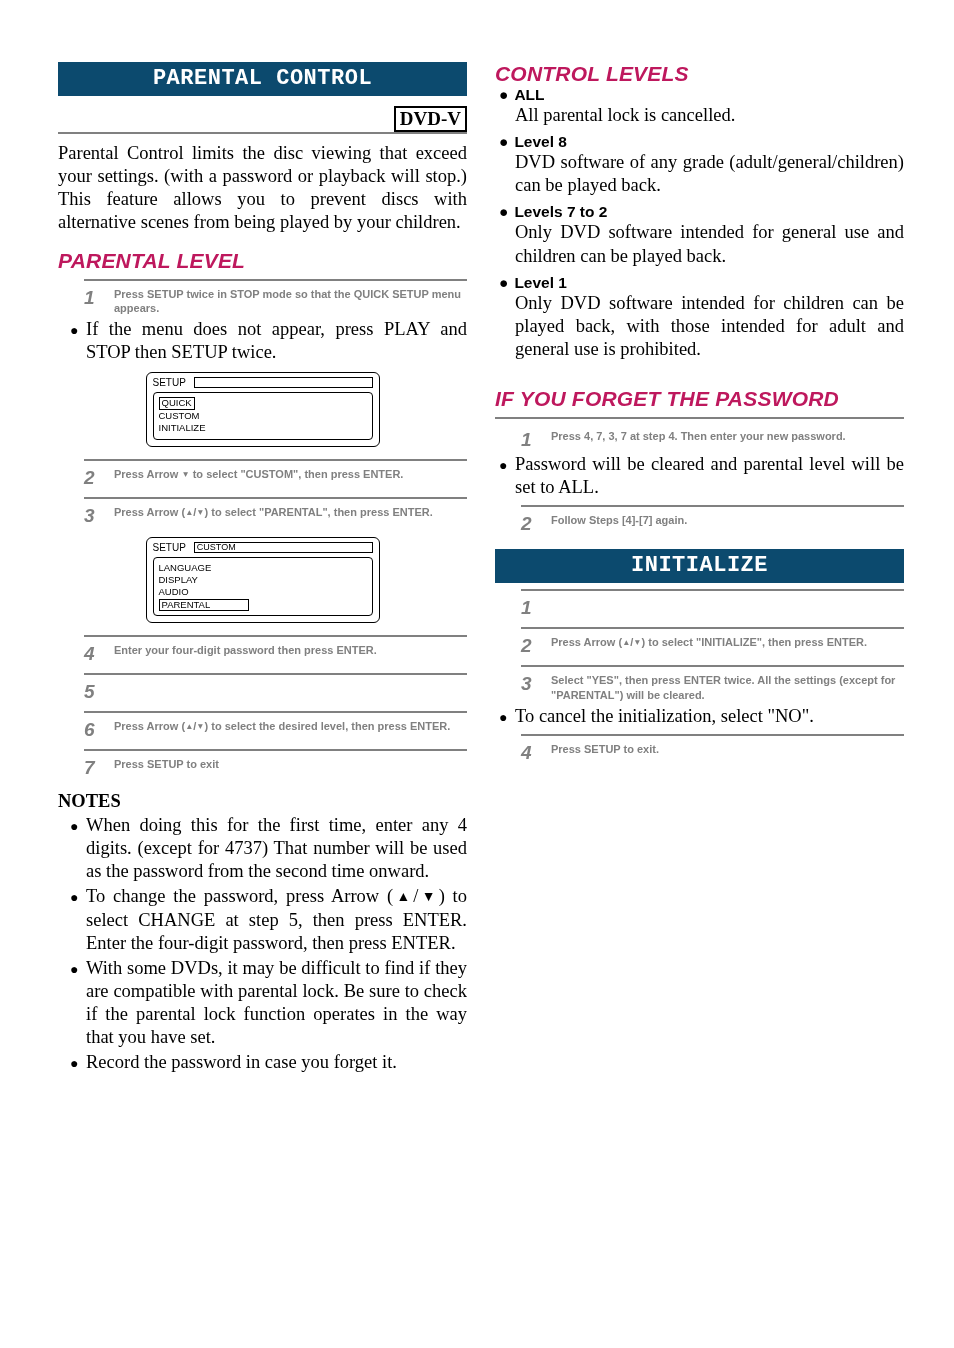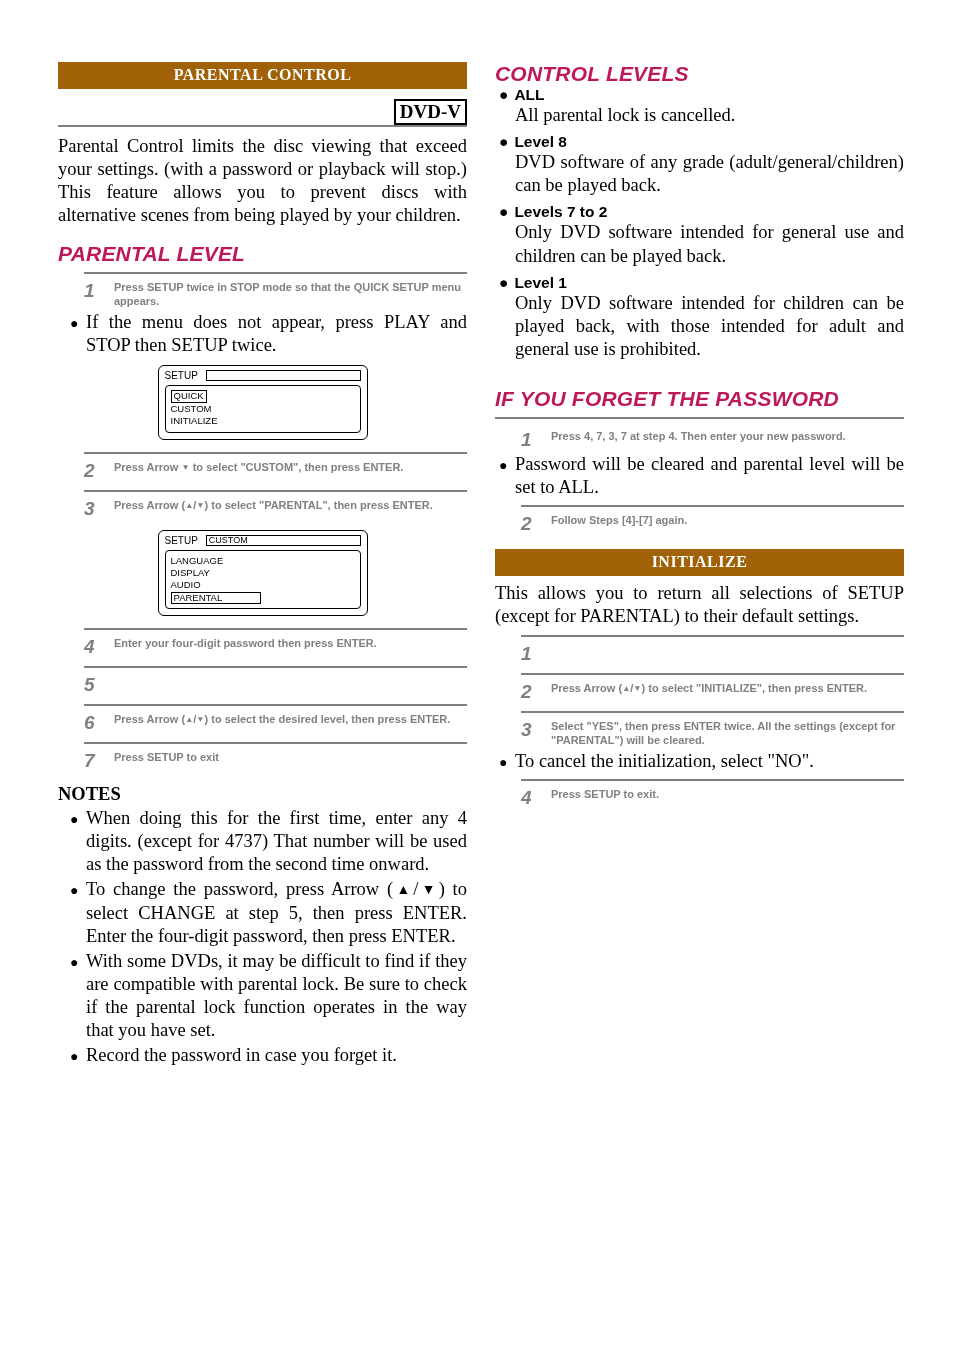--- a/index.html
+++ b/index.html
@@ -1,36 +1,36 @@
 <!DOCTYPE html>
 <html><head>
 <meta charset="utf-8">
 <style>
   * { box-sizing: border-box; margin: 0; padding: 0; }
   html, body { width: 954px; background: #fff; font-family: "Times New Roman", Times, serif; color: #000; }
   .page { padding: 62px 50px 30px 58px; }
   .cols { display: flex; gap: 28px; }
   .col { flex: 1; min-width: 0; }
-  .section-bar { background: #a16207; color: #fff; font-family: Liberation Serif, serif; font-size: 16px; font-weight: bold; text-align: center; padding: 4px 0 5px 0; letter-spacing: 0.5px; }
+  .section-bar { background: #0c4a6e; color: #fff; font-family: Liberation Mono, monospace; font-size: 22px; font-weight: bold; text-align: center; padding: 4px 0 5px 0; letter-spacing: 0.5px; }
   .dvd-box { display: inline-block; border: 2px solid #000; font-family: "Times New Roman", serif; font-weight: bold; font-size: 19px; padding: 0 4px; float: right; margin-top: 10px; }
   .thin-rule { border: none; border-top: 2.5px solid #808080; margin: 4px 0 8px 0; clear: both; }
   .thin-rule-short { border: none; border-top: 2.5px solid #808080; margin: 6px 0 4px 0; margin-left: 26px; }
   .body-text { font-size: 18.5px; line-height: 1.25; text-align: justify; margin-bottom: 14px; }
   .subhead { font-family: Arial, Helvetica, sans-serif; font-style: italic; font-weight: bold; font-size: 21px; color: #be185d; letter-spacing: 0.2px; margin-top: 8px; }
   .step-row { display: flex; gap: 12px; padding: 2px 0 2px 26px; }
   .step-num { font-family: Arial, Helvetica, sans-serif; font-style: italic; font-weight: bold; font-size: 19px; color: #808080; min-width: 18px; }
   .step-text { font-family: Arial, Helvetica, sans-serif; font-weight: bold; font-size: 11px; color: #808080; line-height: 1.35; flex: 1; }
   .bullet-row { display: flex; gap: 6px; padding-left: 12px; font-size: 18.5px; line-height: 1.25; text-align: justify; margin-bottom: 4px; }
   .bullet-dot { font-size: 14px; padding-top: 4px; min-width: 10px; }
   .notes-head { font-family: "Times New Roman", serif; font-weight: bold; font-size: 18.5px; margin-top: 10px; margin-bottom: 2px; }
   .note-row { display: flex; gap: 6px; padding-left: 12px; font-size: 18.5px; line-height: 1.25; text-align: justify; margin-bottom: 2px; }
   .ctrl-item { margin-bottom: 4px; }
   .ctrl-label-row { display: flex; gap: 6px; font-family: Arial, Helvetica, sans-serif; font-weight: bold; font-size: 15.5px; padding-left: 4px; }
   .ctrl-body { font-size: 18.5px; line-height: 1.25; text-align: justify; padding-left: 20px; margin-bottom: 6px; }
-  .diagram { margin: 8px auto 12px auto; width: 210px; }
+  .diagram { margin: 8px auto 12px auto; width: 234px; }
   .diag-outer { border: 1px solid #000; border-radius: 6px; padding: 4px 6px 6px 6px; font-family: Arial, Helvetica, sans-serif; font-size: 10px; position: relative; }
   .diag-title-row { display: flex; align-items: center; gap: 8px; margin-bottom: 4px; }
   .diag-title { font-size: 10px; }
   .diag-box { border: 1px solid #000; flex: 1; height: 11px; }
   .diag-inner { border: 1px solid #000; border-radius: 4px; padding: 4px 5px; }
   .diag-line { font-size: 9.5px; line-height: 1.3; }
   .diag-hl { border: 1px solid #000; display: inline-block; padding: 0 2px; line-height: 1.1; font-size: 9.5px; }
   .arrow-up::before { content: "▲"; font-size: 0.75em; vertical-align: 1px; }
   .arrow-down::before { content: "▼"; font-size: 0.75em; vertical-align: 1px; }
   .spacer-md { height: 12px; }
@@ -185,21 +185,20 @@
       <div style="flex:1;">Password will be cleared and parental level will be set to ALL.</div>
     </div>
     <hr class="thin-rule-short">
     <div class="step-row">
       <div class="step-num">2</div>
       <div class="step-text">Follow Steps [4]-[7] again.</div>
     </div>
 
     <div class="spacer-md"></div>
     <div class="section-bar">INITIALIZE</div>
-    <div class="body-text" style="margin-top:6px;margin-bottom:4px;">This allows you to return all selections of SETUP (except for PARENTAL) to their default settings.</div>
 
     <hr class="thin-rule-short">
     <div class="step-row">
       <div class="step-num">1</div>
     </div>
     <hr class="thin-rule-short">
     <div class="step-row">
       <div class="step-num">2</div>
       <div class="step-text"><span>Press Arrow (</span><span class="arrow-up"></span><span>/</span><span class="arrow-down"></span><span>) to select "INITIALIZE", then press ENTER.</span></div>
     </div>

